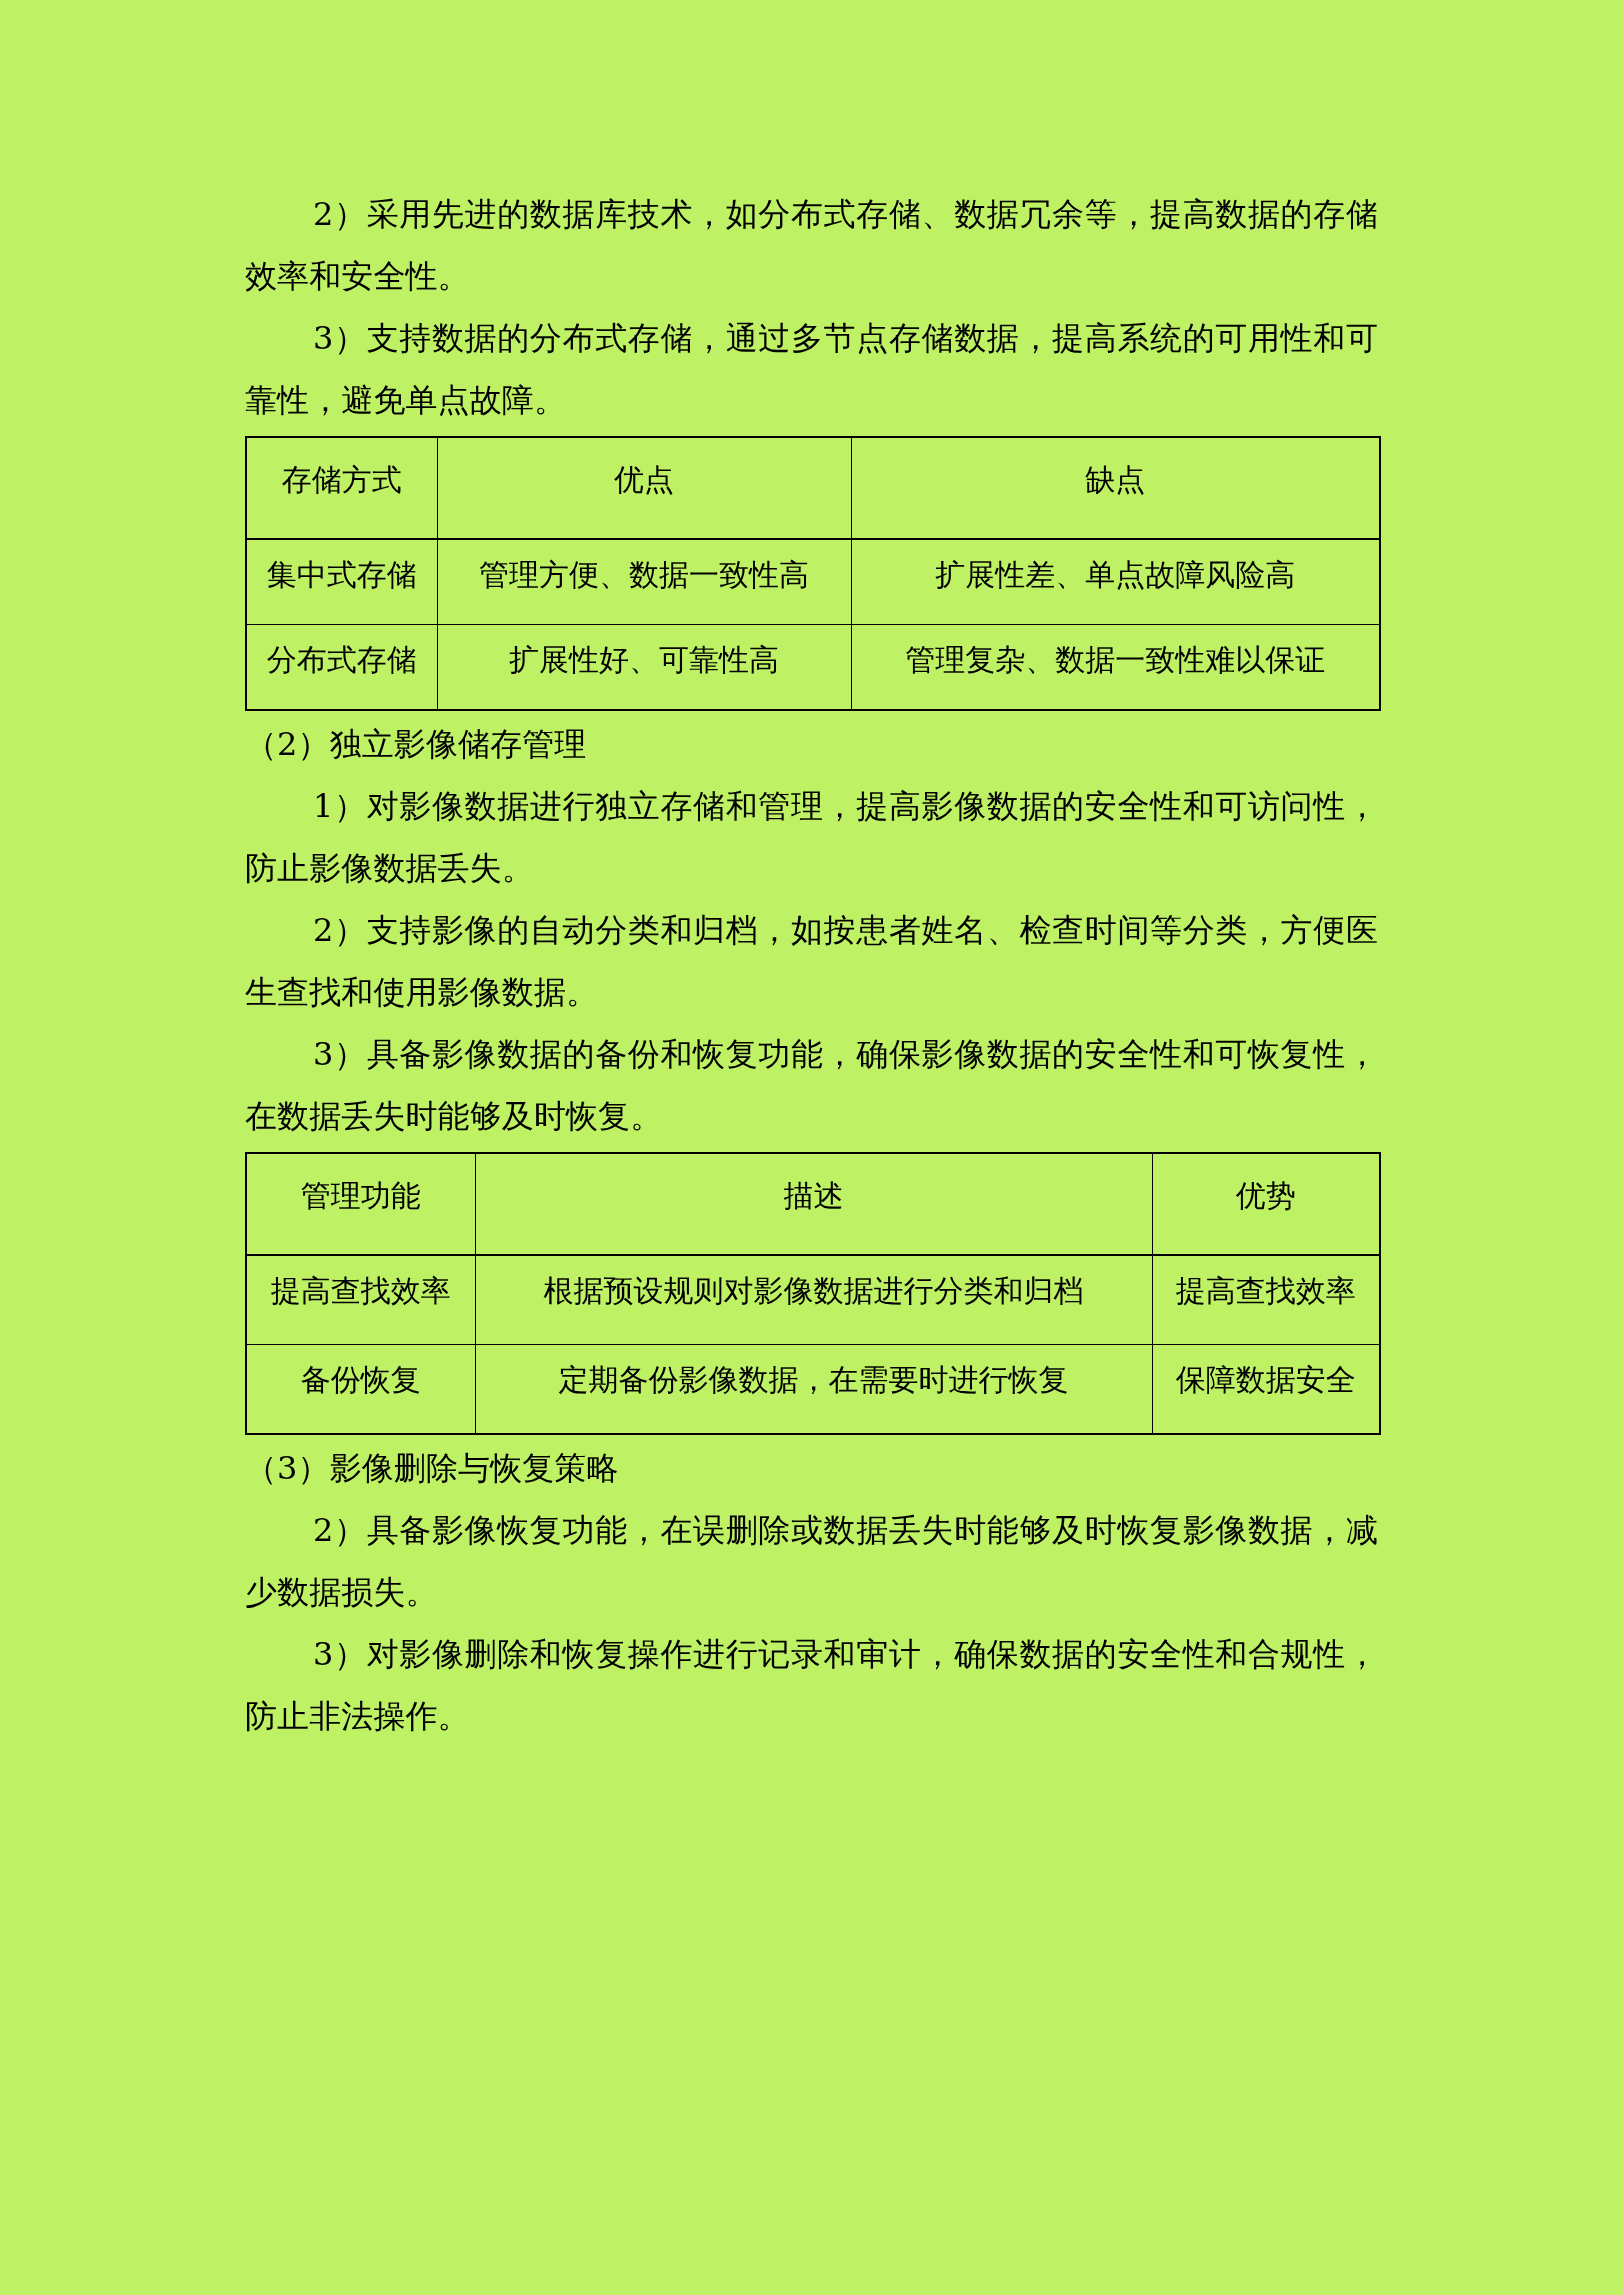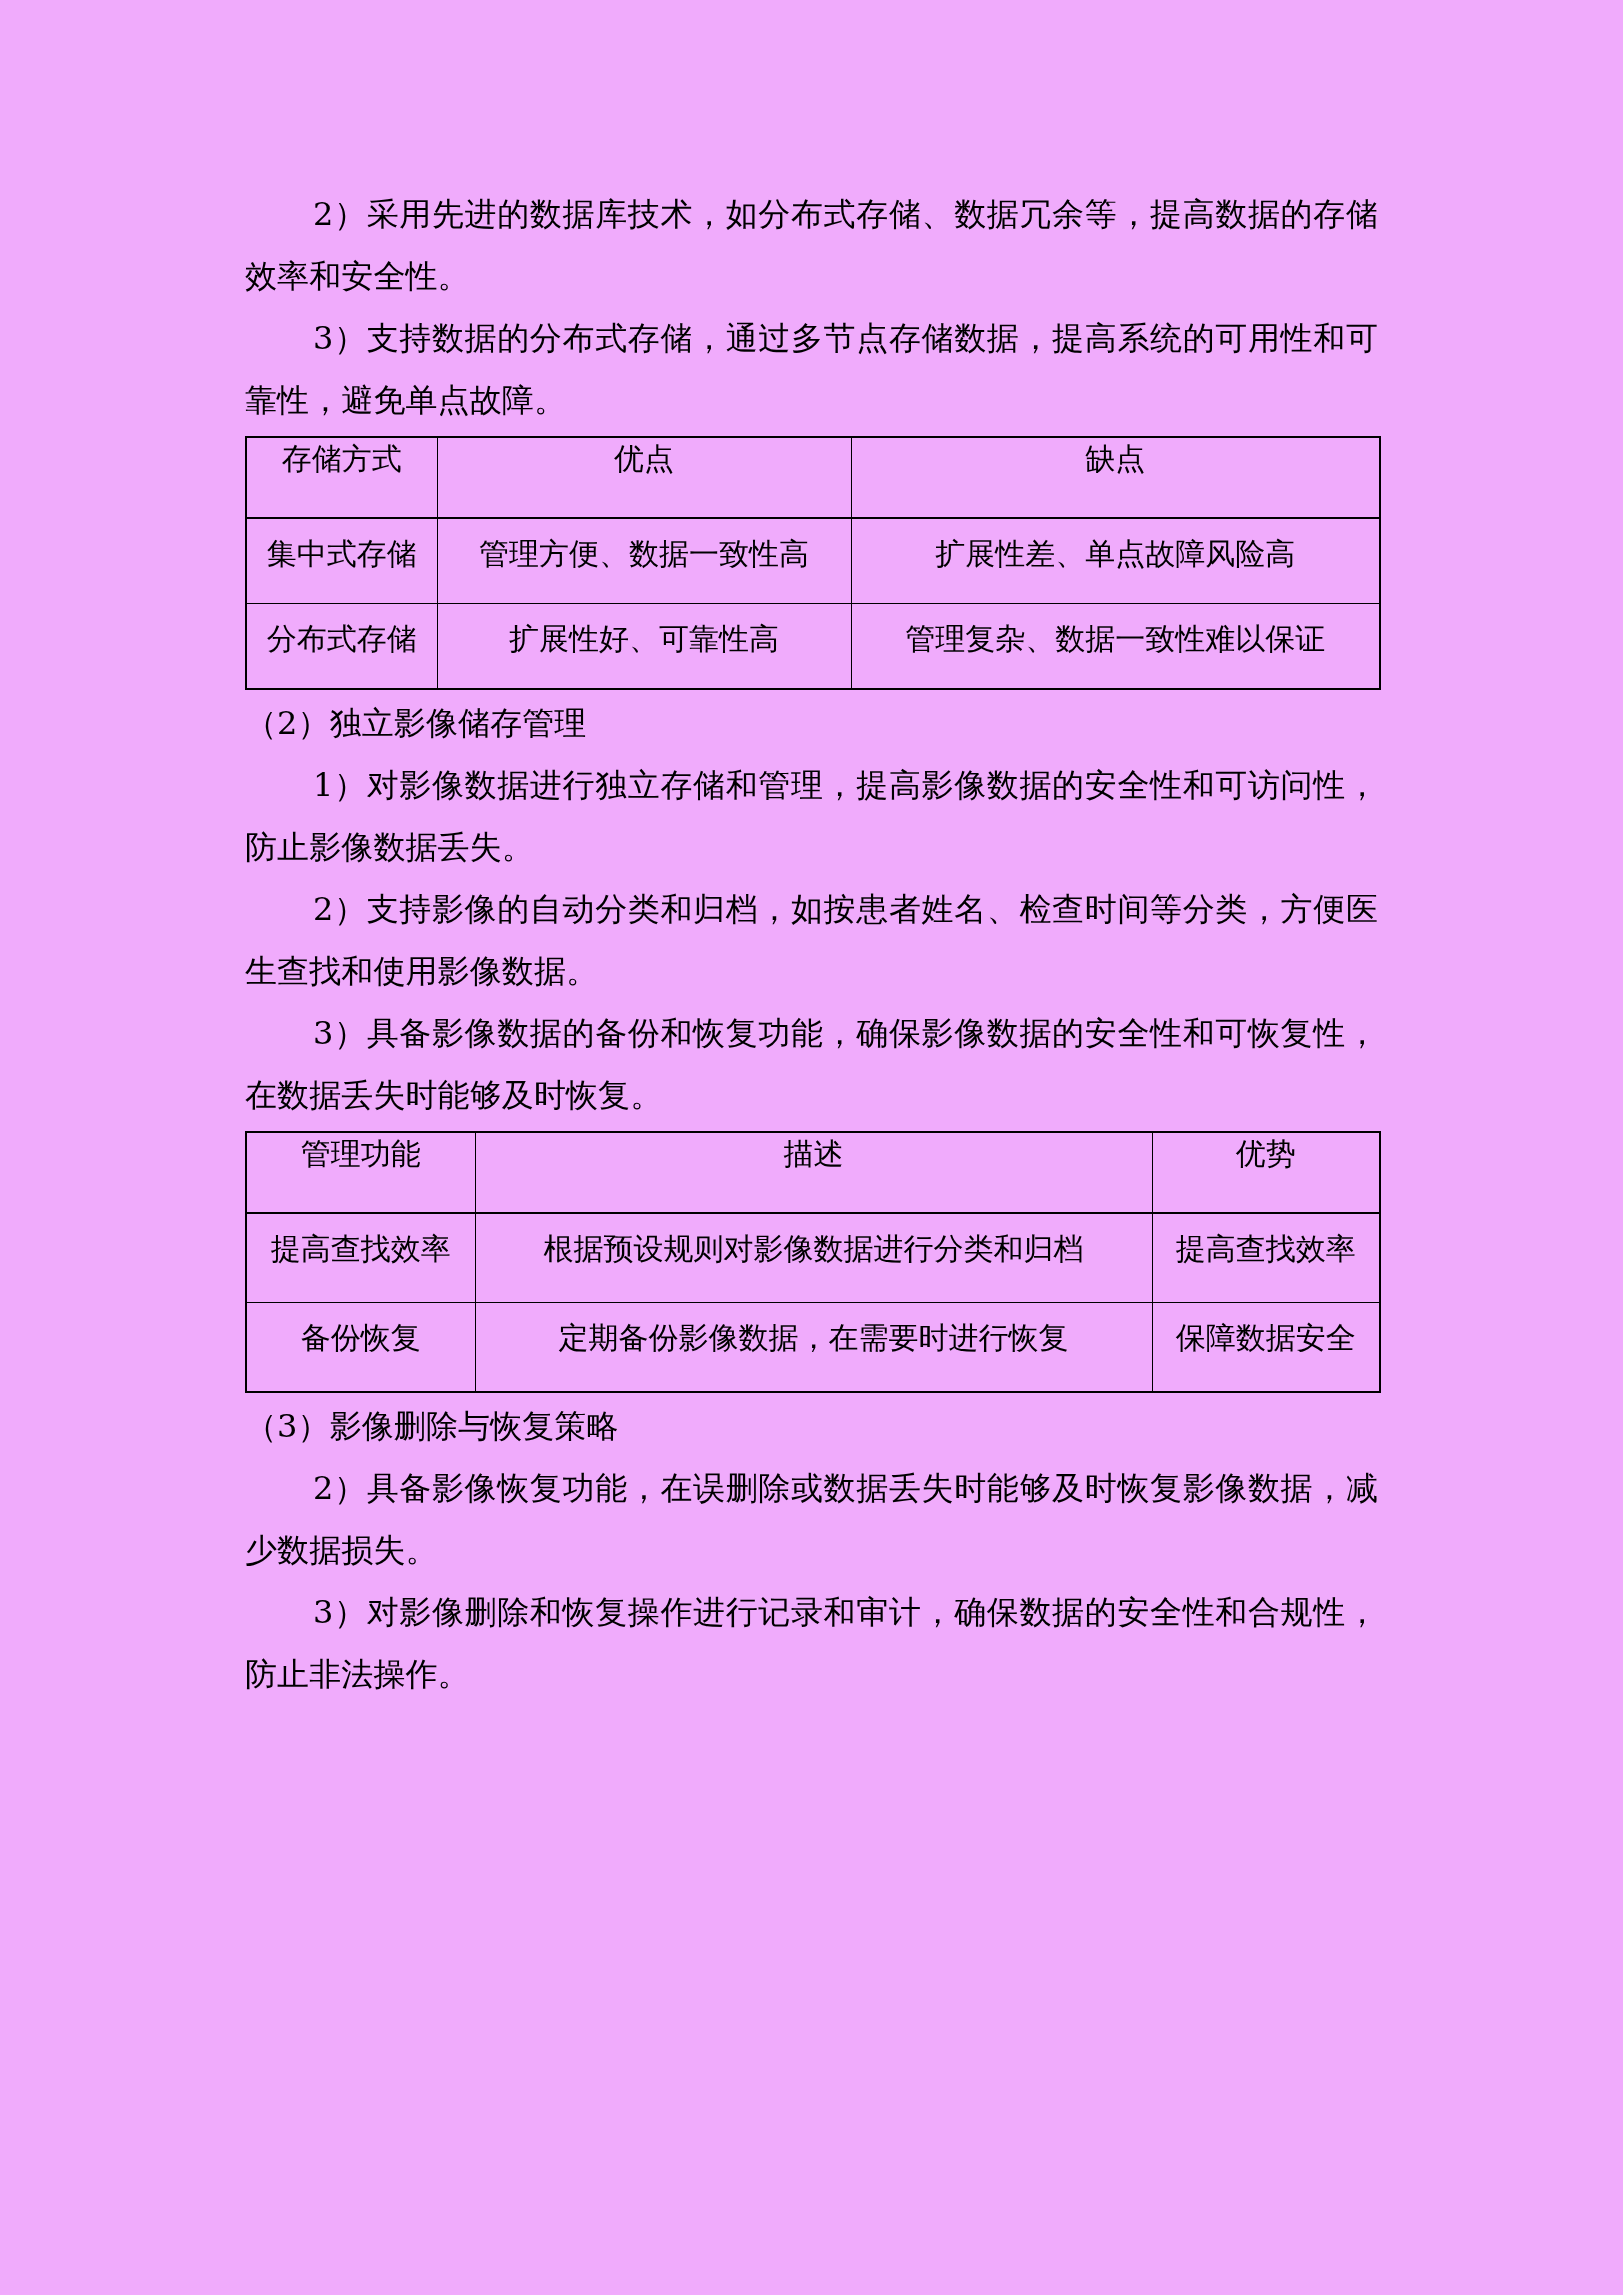--- a/index.html
+++ b/index.html
@@ -12,21 +12,21 @@
     width: 1623px;
     height: 2295px;
     font-family: "DejaVu Serif", "Liberation Serif", serif;
     color: #000000;
     overflow: hidden;
   }
   .page {
     position: relative;
     width: 1623px;
     height: 2295px;
-    background: #f0abfc;
+    background: #bef264;
     box-sizing: border-box;
   }
   .content {
     position: absolute;
     left: 245px;
     top: 183px;
     width: 1133px;
   }
 
   
@@ -58,21 +58,21 @@
     font-size: 30px;
     line-height: 38px;
     text-align: center;
     vertical-align: middle;
     padding: 14.4px 3.9px 22px 3.9px;
     box-sizing: border-box;
     white-space: nowrap;
   }
   .doc-table tr.head td {
     border-bottom-width: 2.6px;
-    padding-top: 2px;
+    padding-top: 23px;
     padding-bottom: 39px;
   }
   .doc-table tr.head td,
   .doc-table tr:last-child td {
     border-bottom-width: 2.6px;
   }
   .doc-table tr td:first-child {
     border-left-width: 2.6px;
   }
   .doc-table tr td:last-child {

